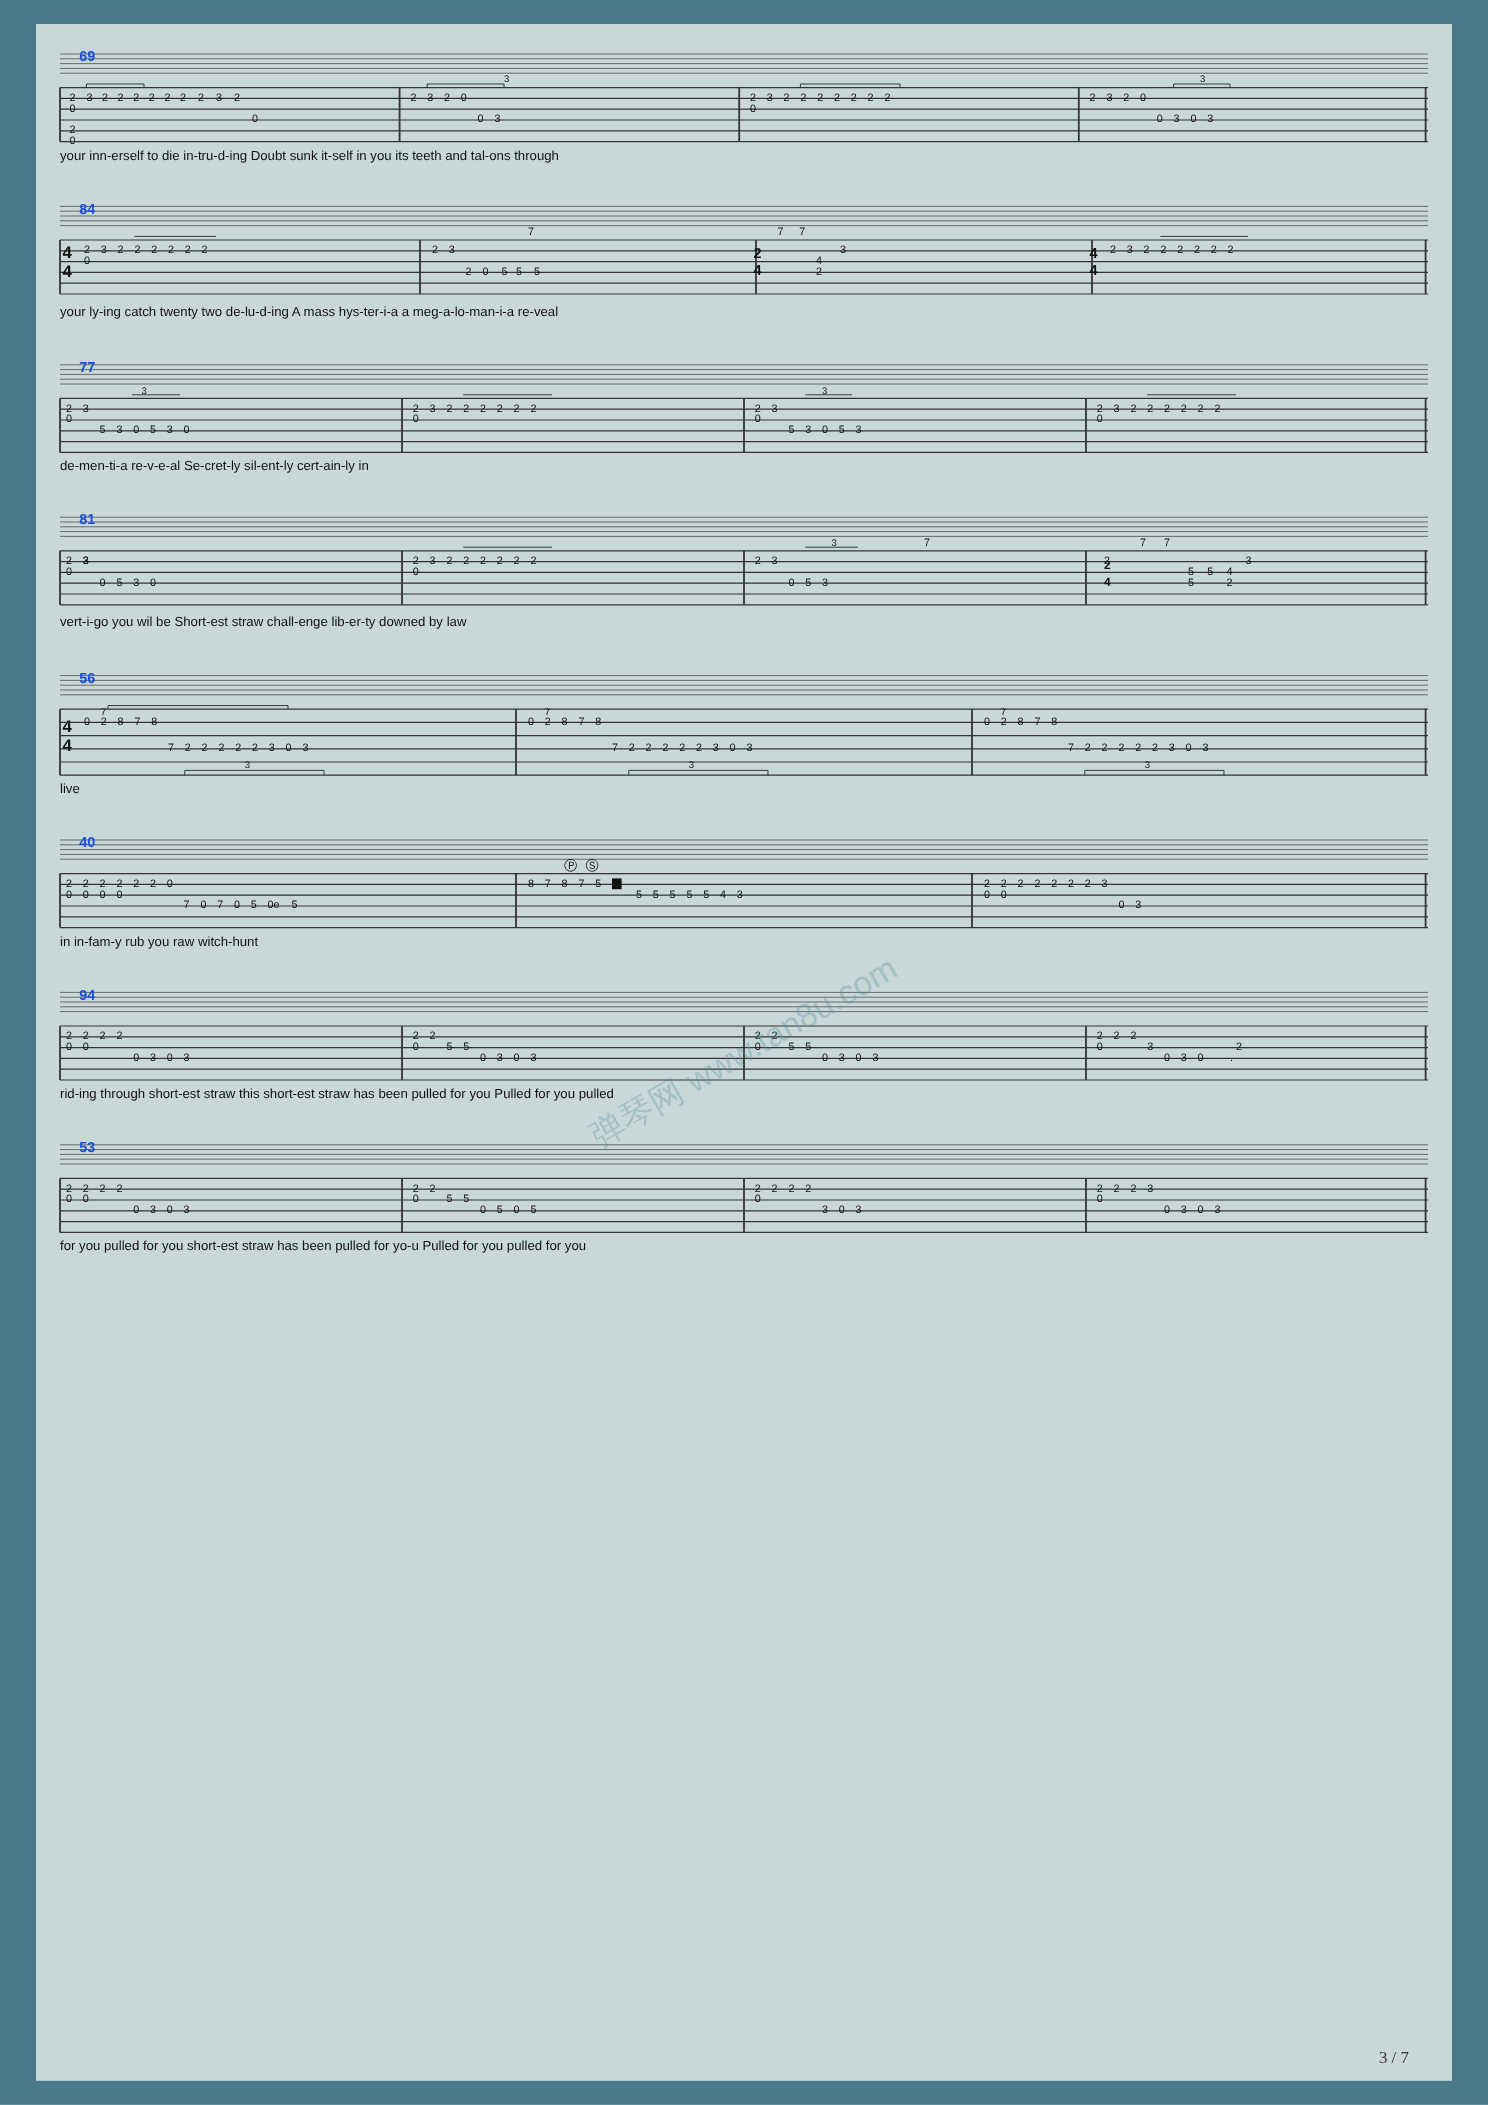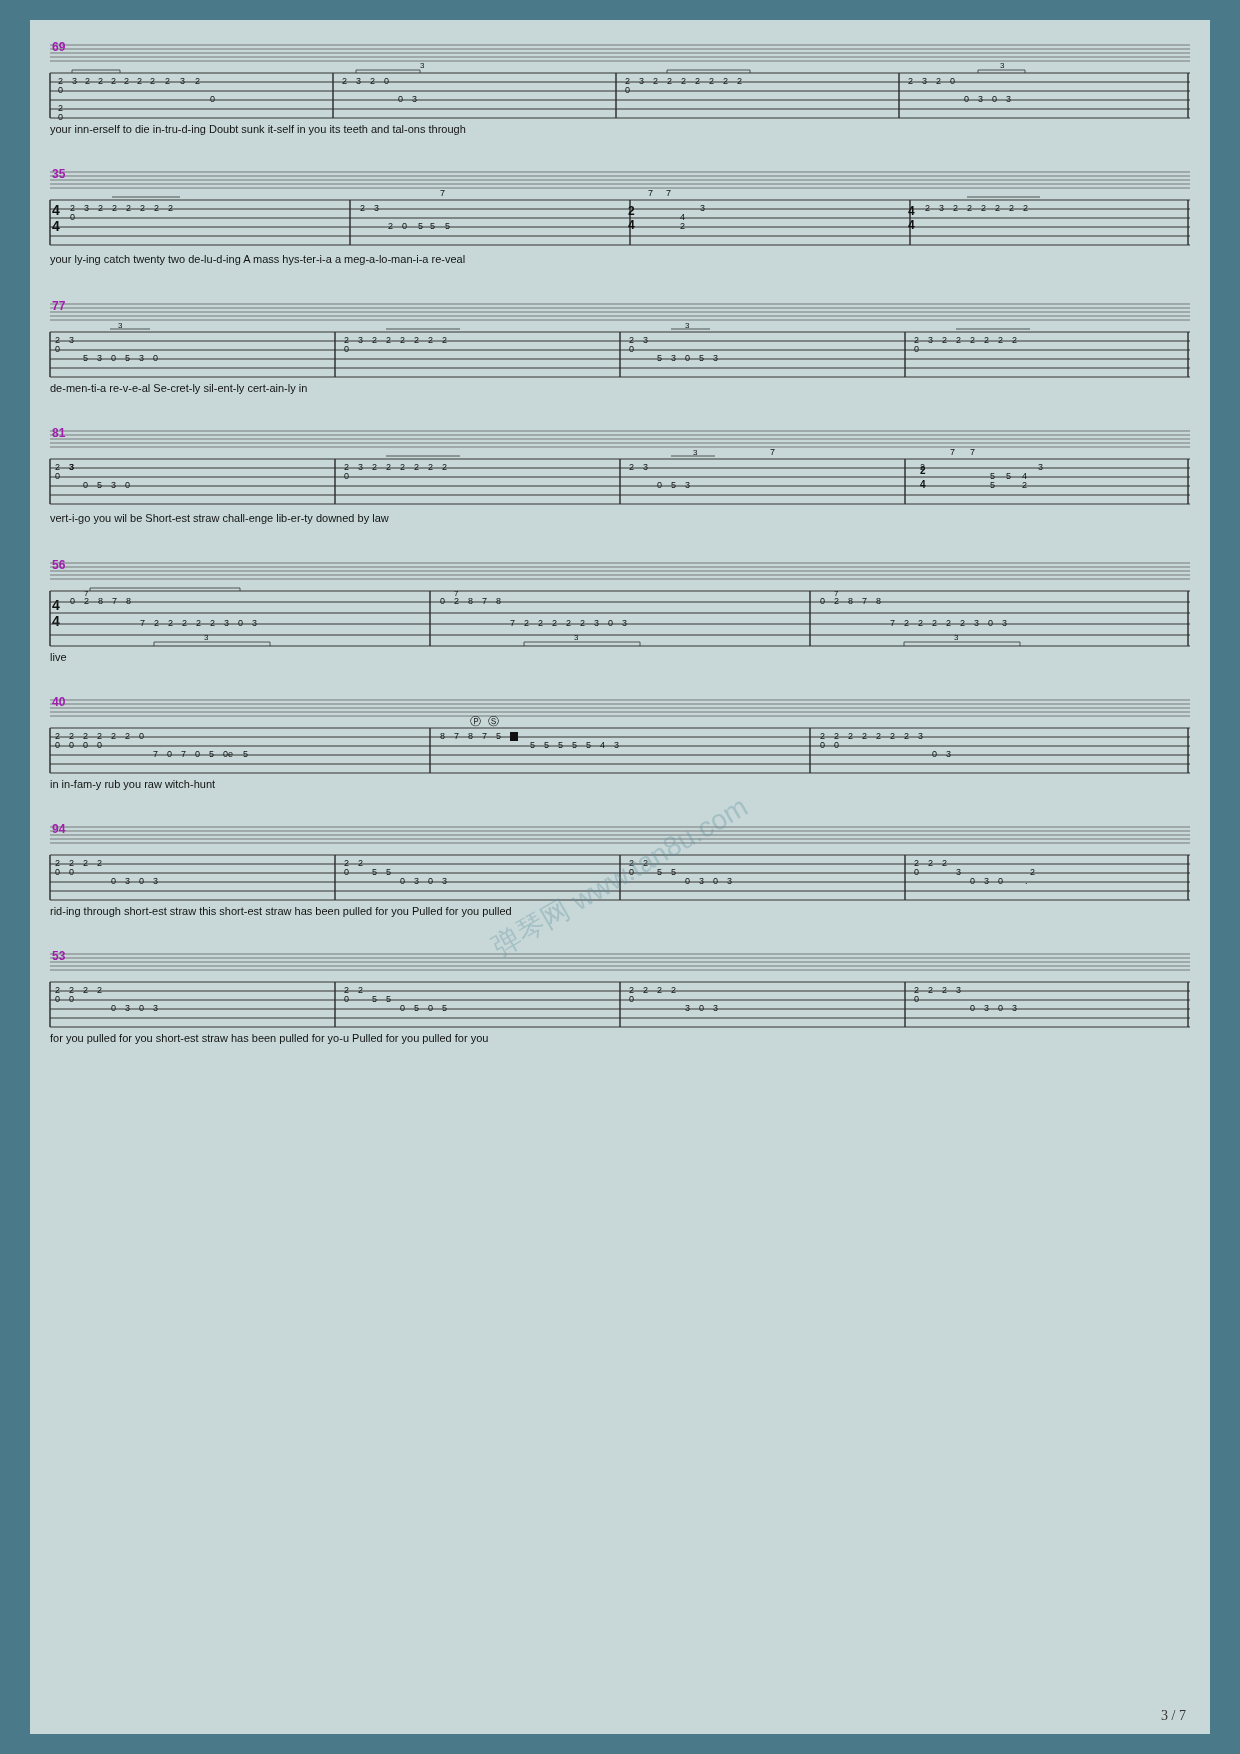--- a/index.html
+++ b/index.html
@@ -27,37 +27,37 @@
       font-size: 28px;
       color: rgba(100,150,160,0.35);
       white-space: nowrap;
       pointer-events: none;
       z-index: 10;
       font-family: Arial, sans-serif;
     }
     .page-number {
       position: absolute;
       bottom: 10px;
-      right: 24px;
+      right: 36px;
       font-size: 14px;
       color: #333;
     }
 
     
     .sys-wrap {
       position: relative;
       margin-bottom: 32px;
     }
     .sys-mnum {
       font-size: 12px;
       font-weight: bold;
       position: absolute;
       top: 0;
-      left: 2px;
-      color: #a21caf;
+      left: 16px;
+      color: #1d4ed8;
       font-family: Arial, sans-serif;
     }
     .sys-svg {
       display: block;
       width: 100%;
       overflow: visible;
     }
   </style>
 </head>
 <body>
@@ -147,21 +147,21 @@
       <line x1="928" y1="30" x2="928" y2="33" stroke="#333" stroke-width="0.8"></line>
       <line x1="975" y1="30" x2="975" y2="33" stroke="#333" stroke-width="0.8"></line>
       <text x="942" y="62" font-size="9" font-family="Arial" fill="#111">0</text>
       <text x="956" y="62" font-size="9" font-family="Arial" fill="#111">3</text>
 
       <text x="0" y="93" font-size="11" font-family="Arial" fill="#111">your inn-erself        to die   in-tru-d-ing  Doubt sunk   it-self in you           its  teeth and  tal-ons through</text>
     </svg>
   </div>
 
   <div class="sys-wrap">
-    <span class="sys-mnum">35</span>
+    <span class="sys-mnum">84</span>
     <svg class="sys-svg" viewBox="0 0 1140 100">
 
       <line x1="0" y1="5" x2="1140" y2="5" stroke="#555" stroke-width="0.7"></line>
       <line x1="0" y1="9" x2="1140" y2="9" stroke="#555" stroke-width="0.7"></line>
       <line x1="0" y1="13" x2="1140" y2="13" stroke="#555" stroke-width="0.7"></line>
       <line x1="0" y1="17" x2="1140" y2="17" stroke="#555" stroke-width="0.7"></line>
       <line x1="0" y1="21" x2="1140" y2="21" stroke="#555" stroke-width="0.7"></line>
 
       <line x1="0" y1="33" x2="1140" y2="33" stroke="#333" stroke-width="1"></line>
       <line x1="0" y1="42" x2="1140" y2="42" stroke="#333" stroke-width="1"></line>

